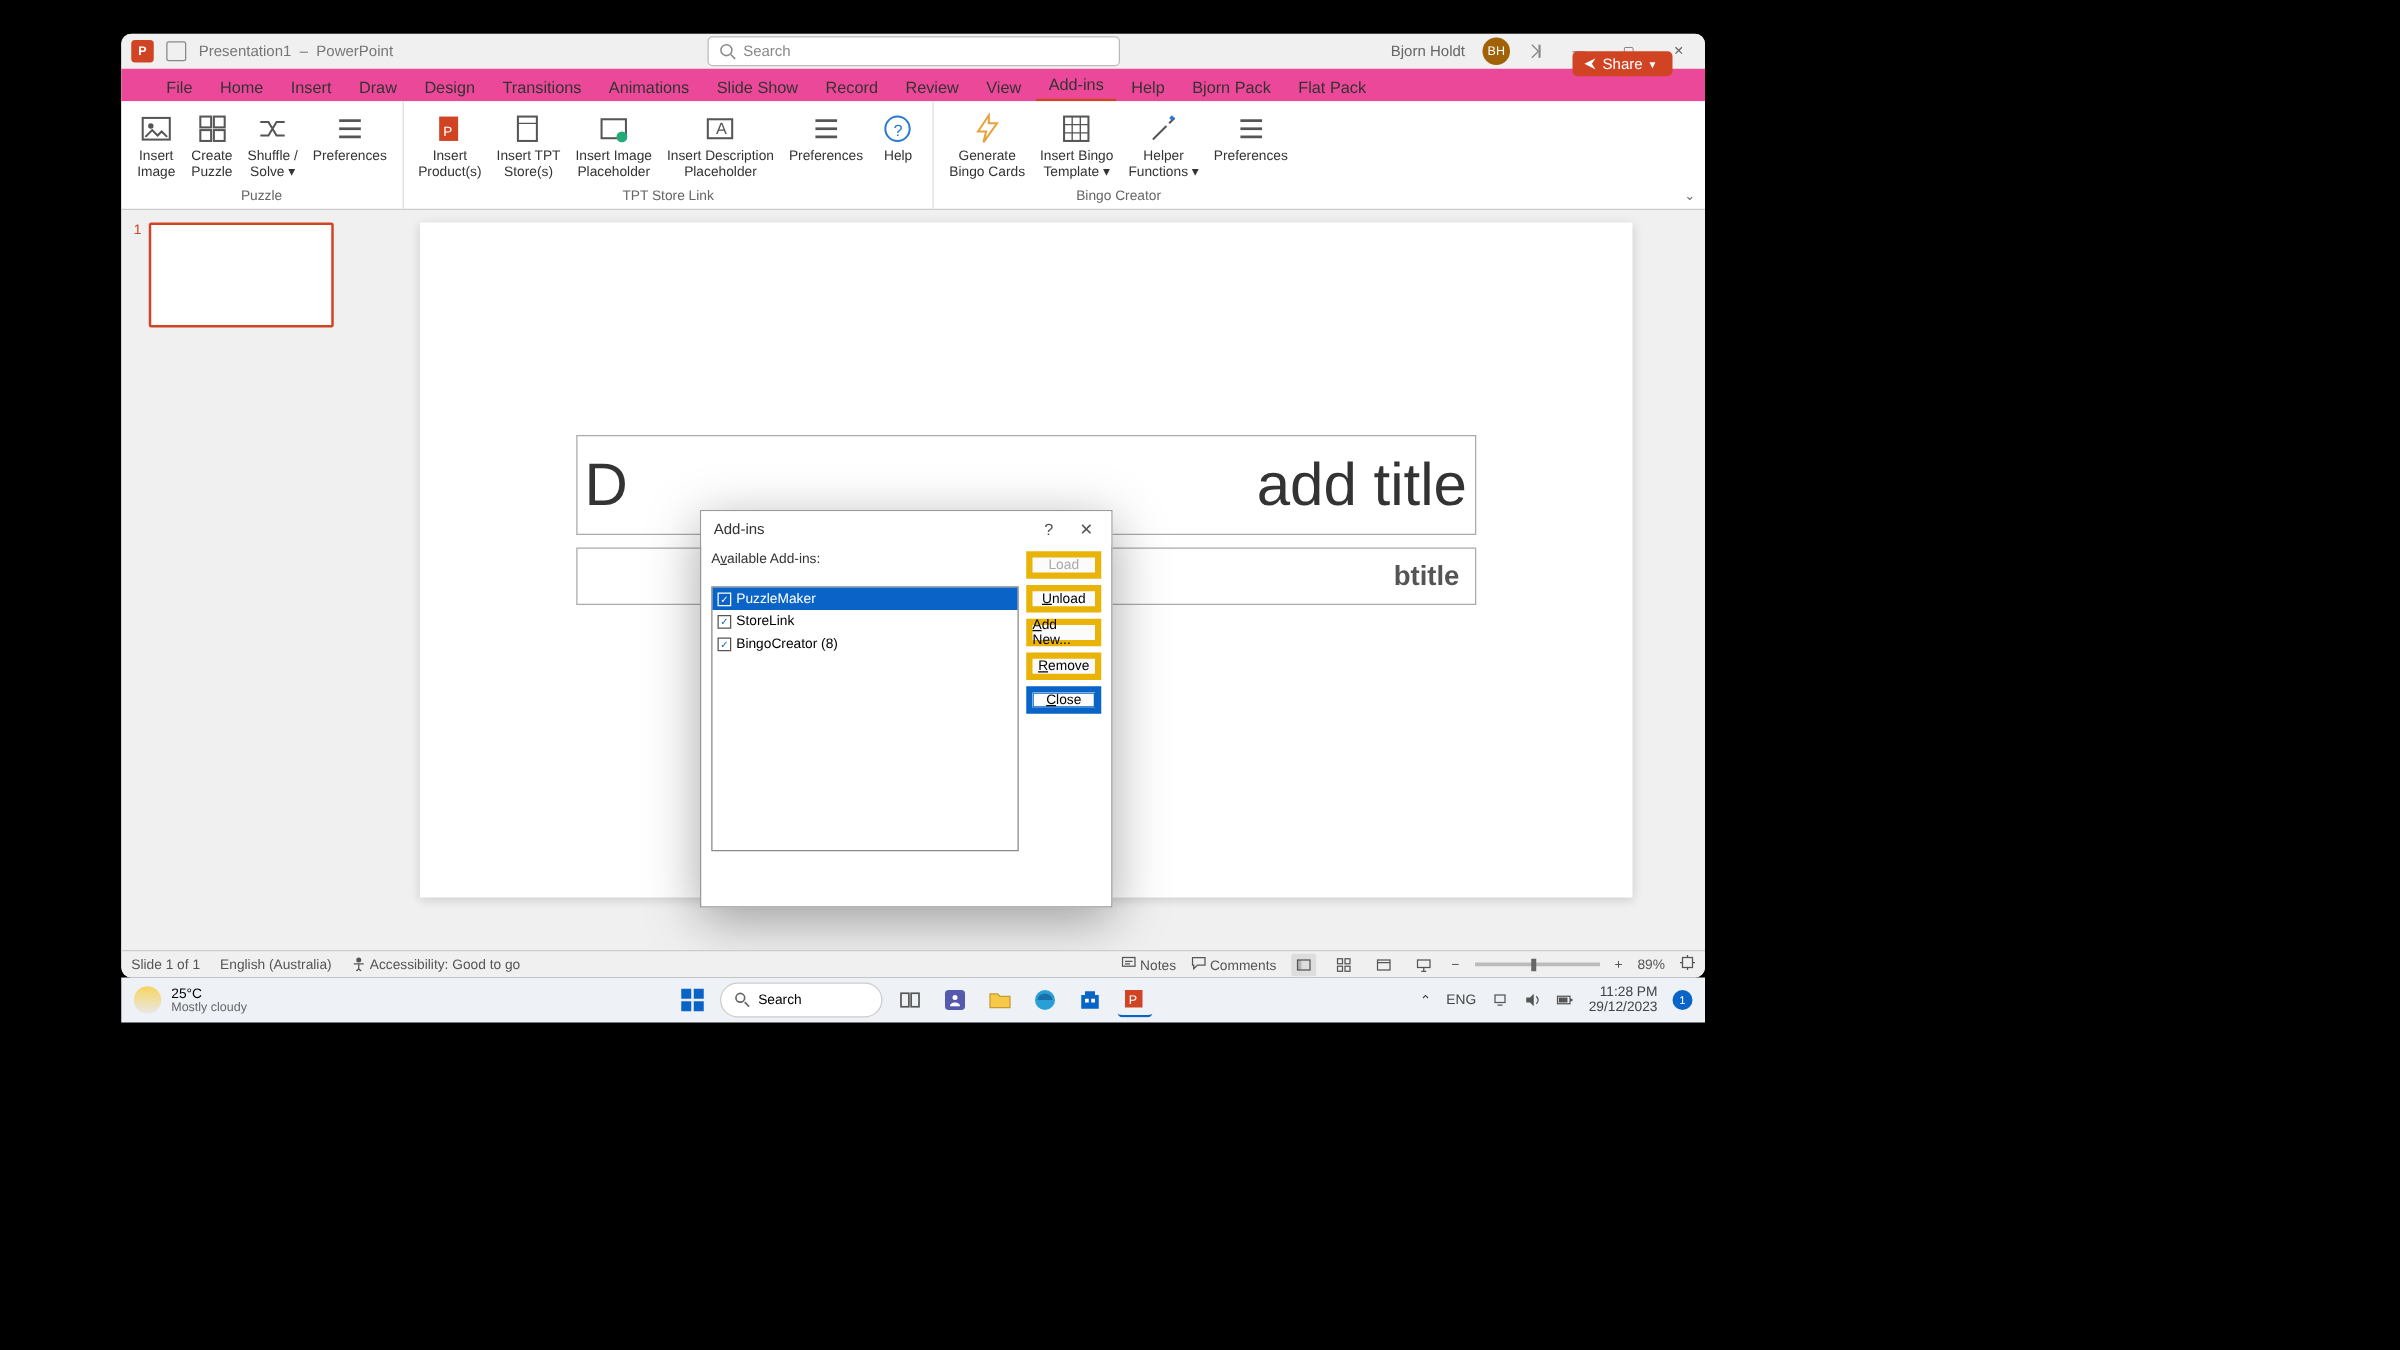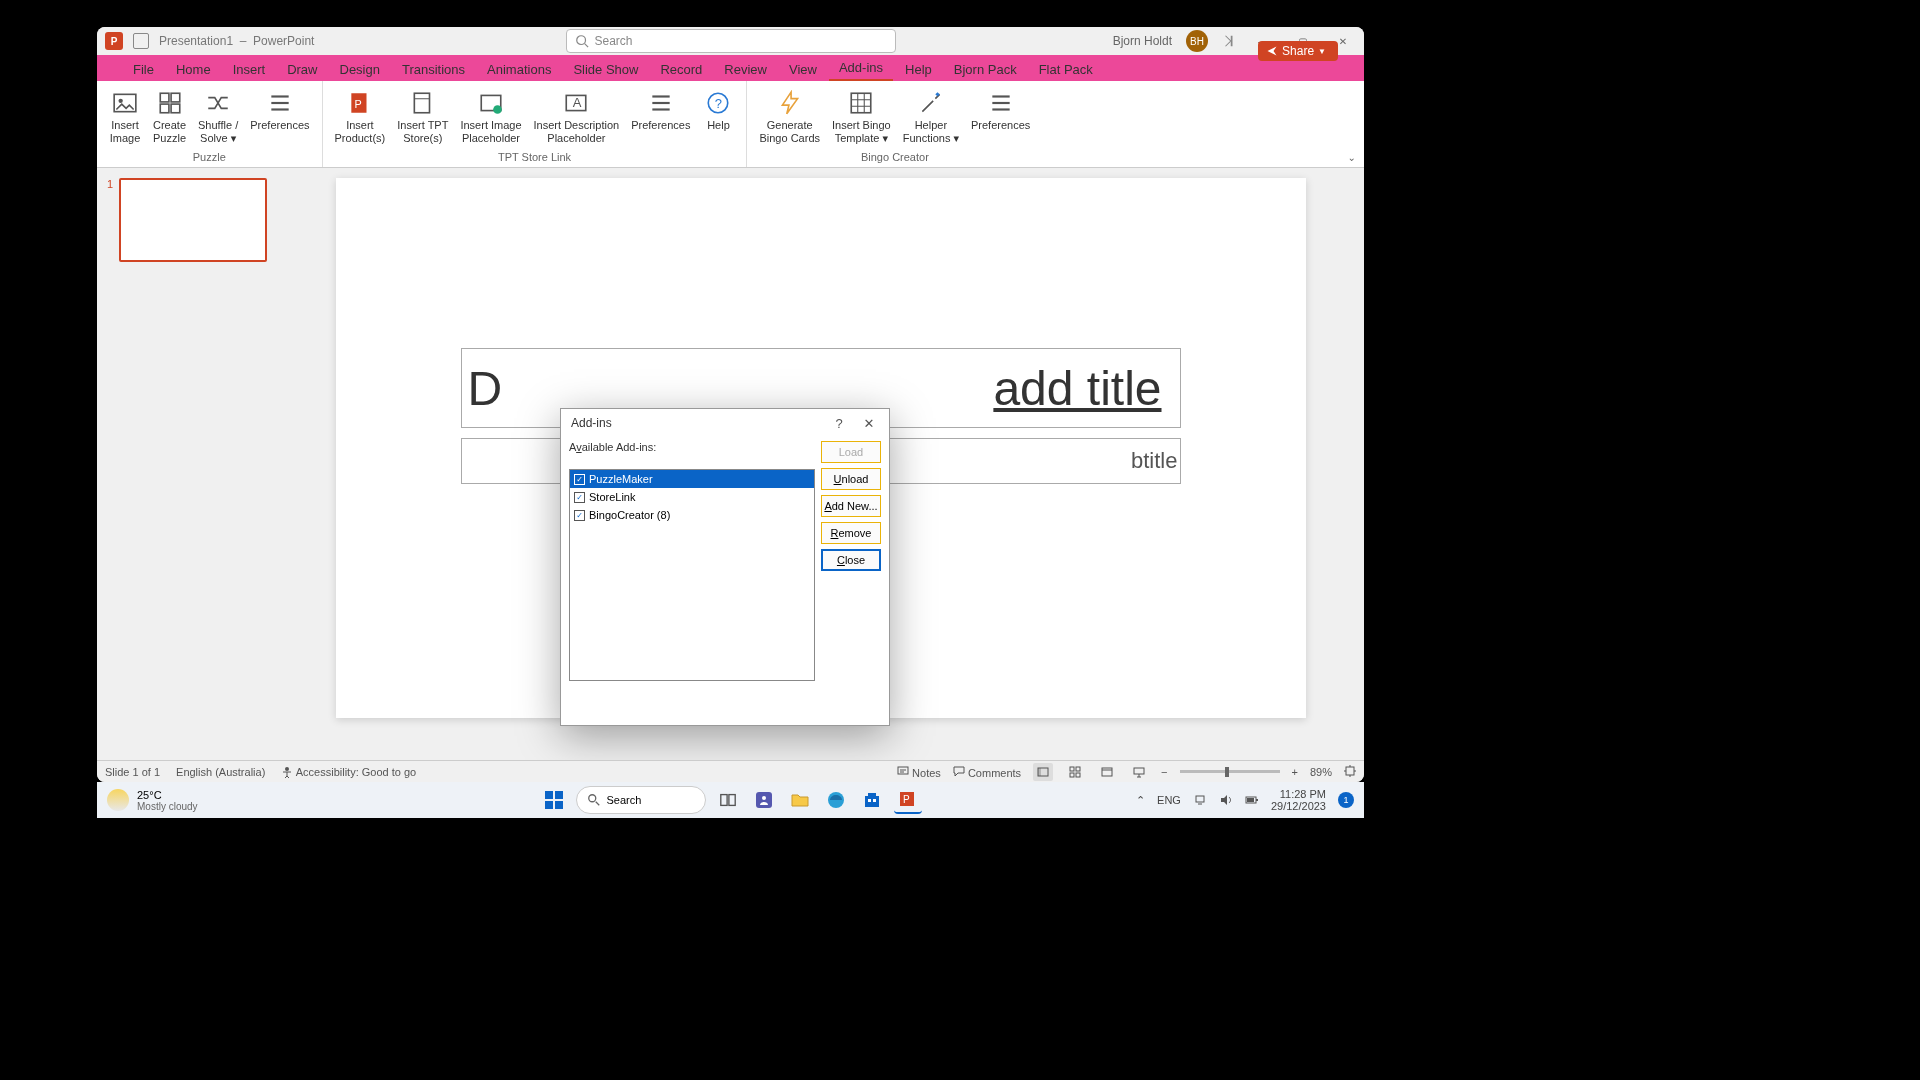--- a/index.html
+++ b/index.html
@@ -56,21 +56,21 @@
 .dlg-body { padding:4px 8px 8px; display:flex; gap:6px; }
 .dlg-left { flex:1; }
 .dlg-label { font-size:11px; color:#333; margin-bottom:16px; }
 .dlg-label u { text-decoration:underline; }
 .dlg-list { border:1px solid #888; height:212px; background:#fff; font-size:11px; }
 .dlg-row { display:flex; align-items:center; height:18px; padding:0 4px; gap:4px; }
 .dlg-row.sel { background:#0a64c7; color:#fff; }
 .dlg-row .chk { width:11px; height:11px; border:1px solid #555; background:#fff; display:flex; align-items:center; justify-content:center; font-size:8px; color:#0a64c7; }
 .dlg-row.sel .chk { border-color:#fff; color:#fff; background:transparent; }
 .dlg-right { width:60px; display:flex; flex-direction:column; gap:5px; }
-.dlg-btn { height:22px; border:1px solid #eab308; background:#fbfbfb; font-size:11px; display:flex; align-items:center; justify-content:center; cursor:pointer; }
+.dlg-btn { height:22px; border:5px solid #eab308; background:#fbfbfb; font-size:11px; display:flex; align-items:center; justify-content:center; cursor:pointer; }
 .dlg-btn.disabled { color:#aaa; }
 .dlg-btn.focus { border-color:#0a64c7; box-shadow:inset 0 0 0 1px #0a64c7; }
 
 
 .statusbar { height:22px; background:#f0f0f0; border-top:1px solid #ccc; display:flex; align-items:center; font-size:11px; color:#555; padding:0 8px; gap:16px; }
 .statusbar .right { margin-left:auto; display:flex; align-items:center; gap:12px; }
 .statusbar .zoom-slider { width:100px; height:3px; background:#bbb; position:relative; }
 .statusbar .zoom-slider::before { content:""; position:absolute; left:45%; top:-3px; width:4px; height:10px; background:#666; }
 .statusbar svg { width:12px; height:12px; }
 .vbtn { width:20px; height:18px; display:flex; align-items:center; justify-content:center; }
@@ -308,24 +308,24 @@
     <div class="thumb-pane">
       <div class="thumb">
         <div class="num">1</div>
         <div class="slide"></div>
       </div>
     </div>
     <div class="canvas">
       <div class="slide-canvas">
         <div class="ph-title">
           <span style="position:absolute; left:6px;">D</span>
-          <span style="position:absolute; right:18px;text-decoration:underline;">add title</span>
+          <span style="position:absolute; right:6px;">add title</span>
         </div>
         <div class="ph-sub">
-          <span style="position:absolute; right:2px;">btitle</span>
+          <span style="position:absolute; right:12px;font-weight:bold;">btitle</span>
         </div>
       </div>
     </div>
 
     <div class="dialog-shadow">
       <div class="dlg-title">
         <span>Add-ins</span>
         <div class="sp">
           <span>?</span>
           <span>✕</span>

